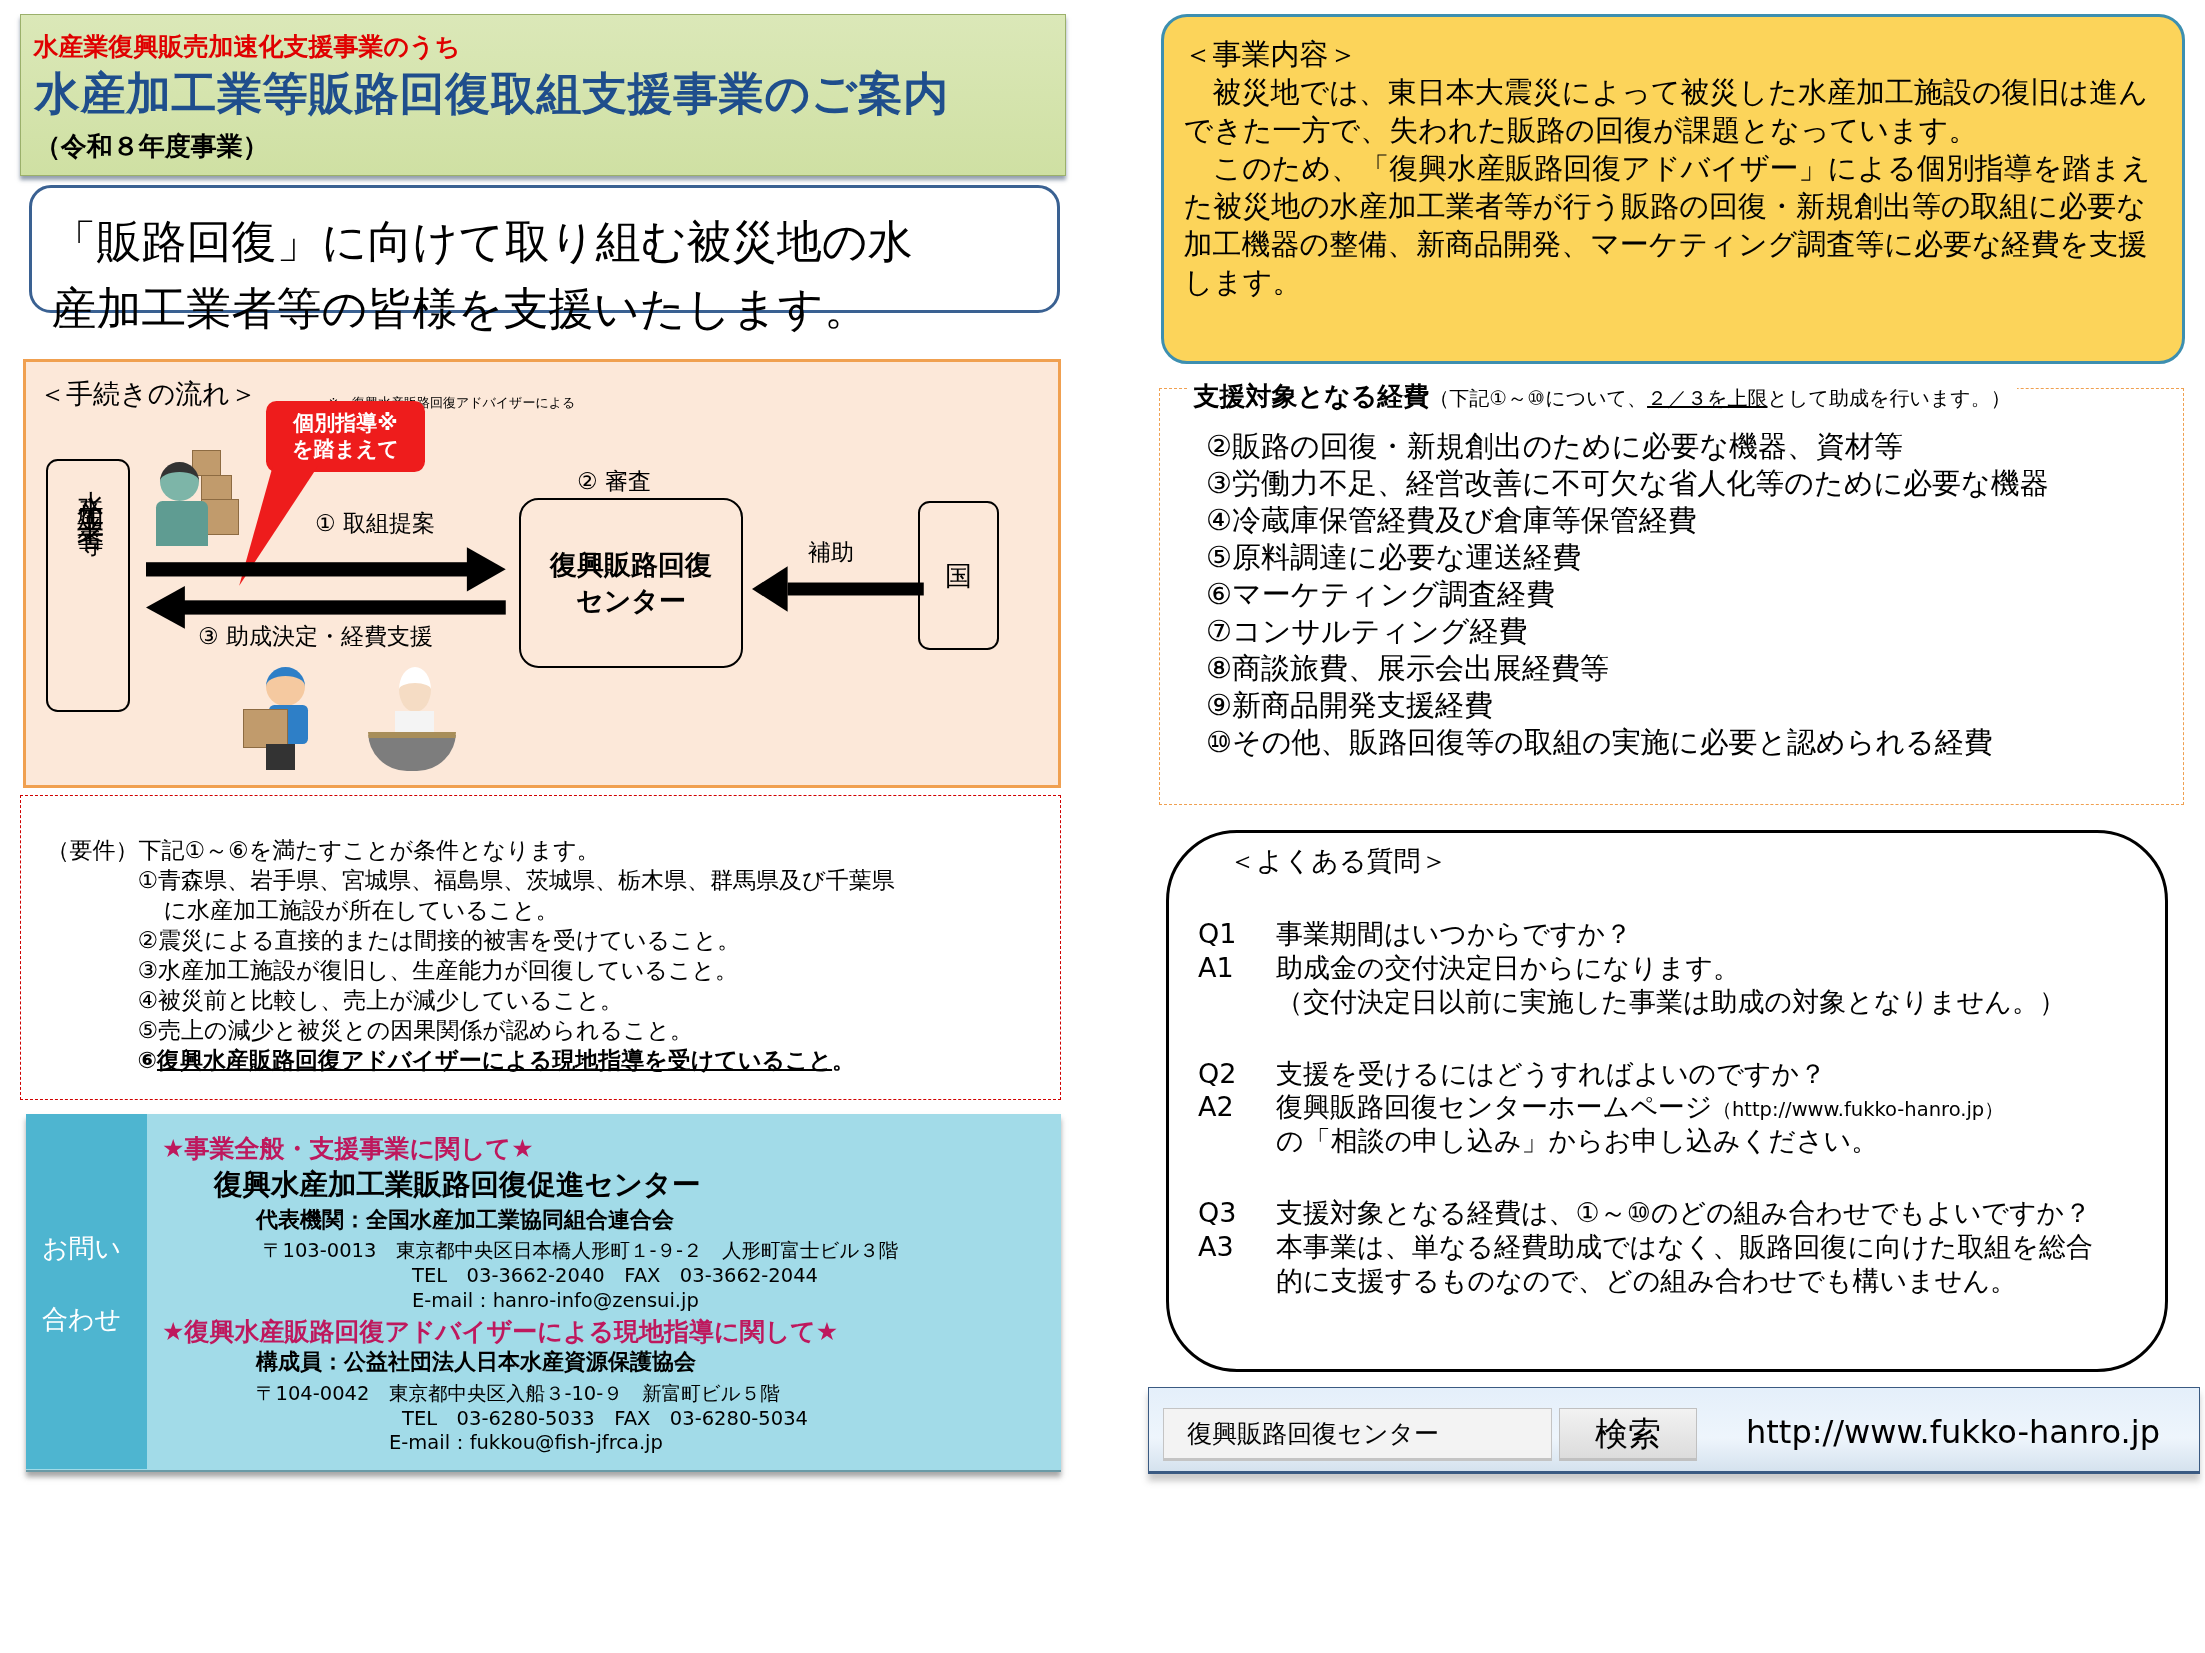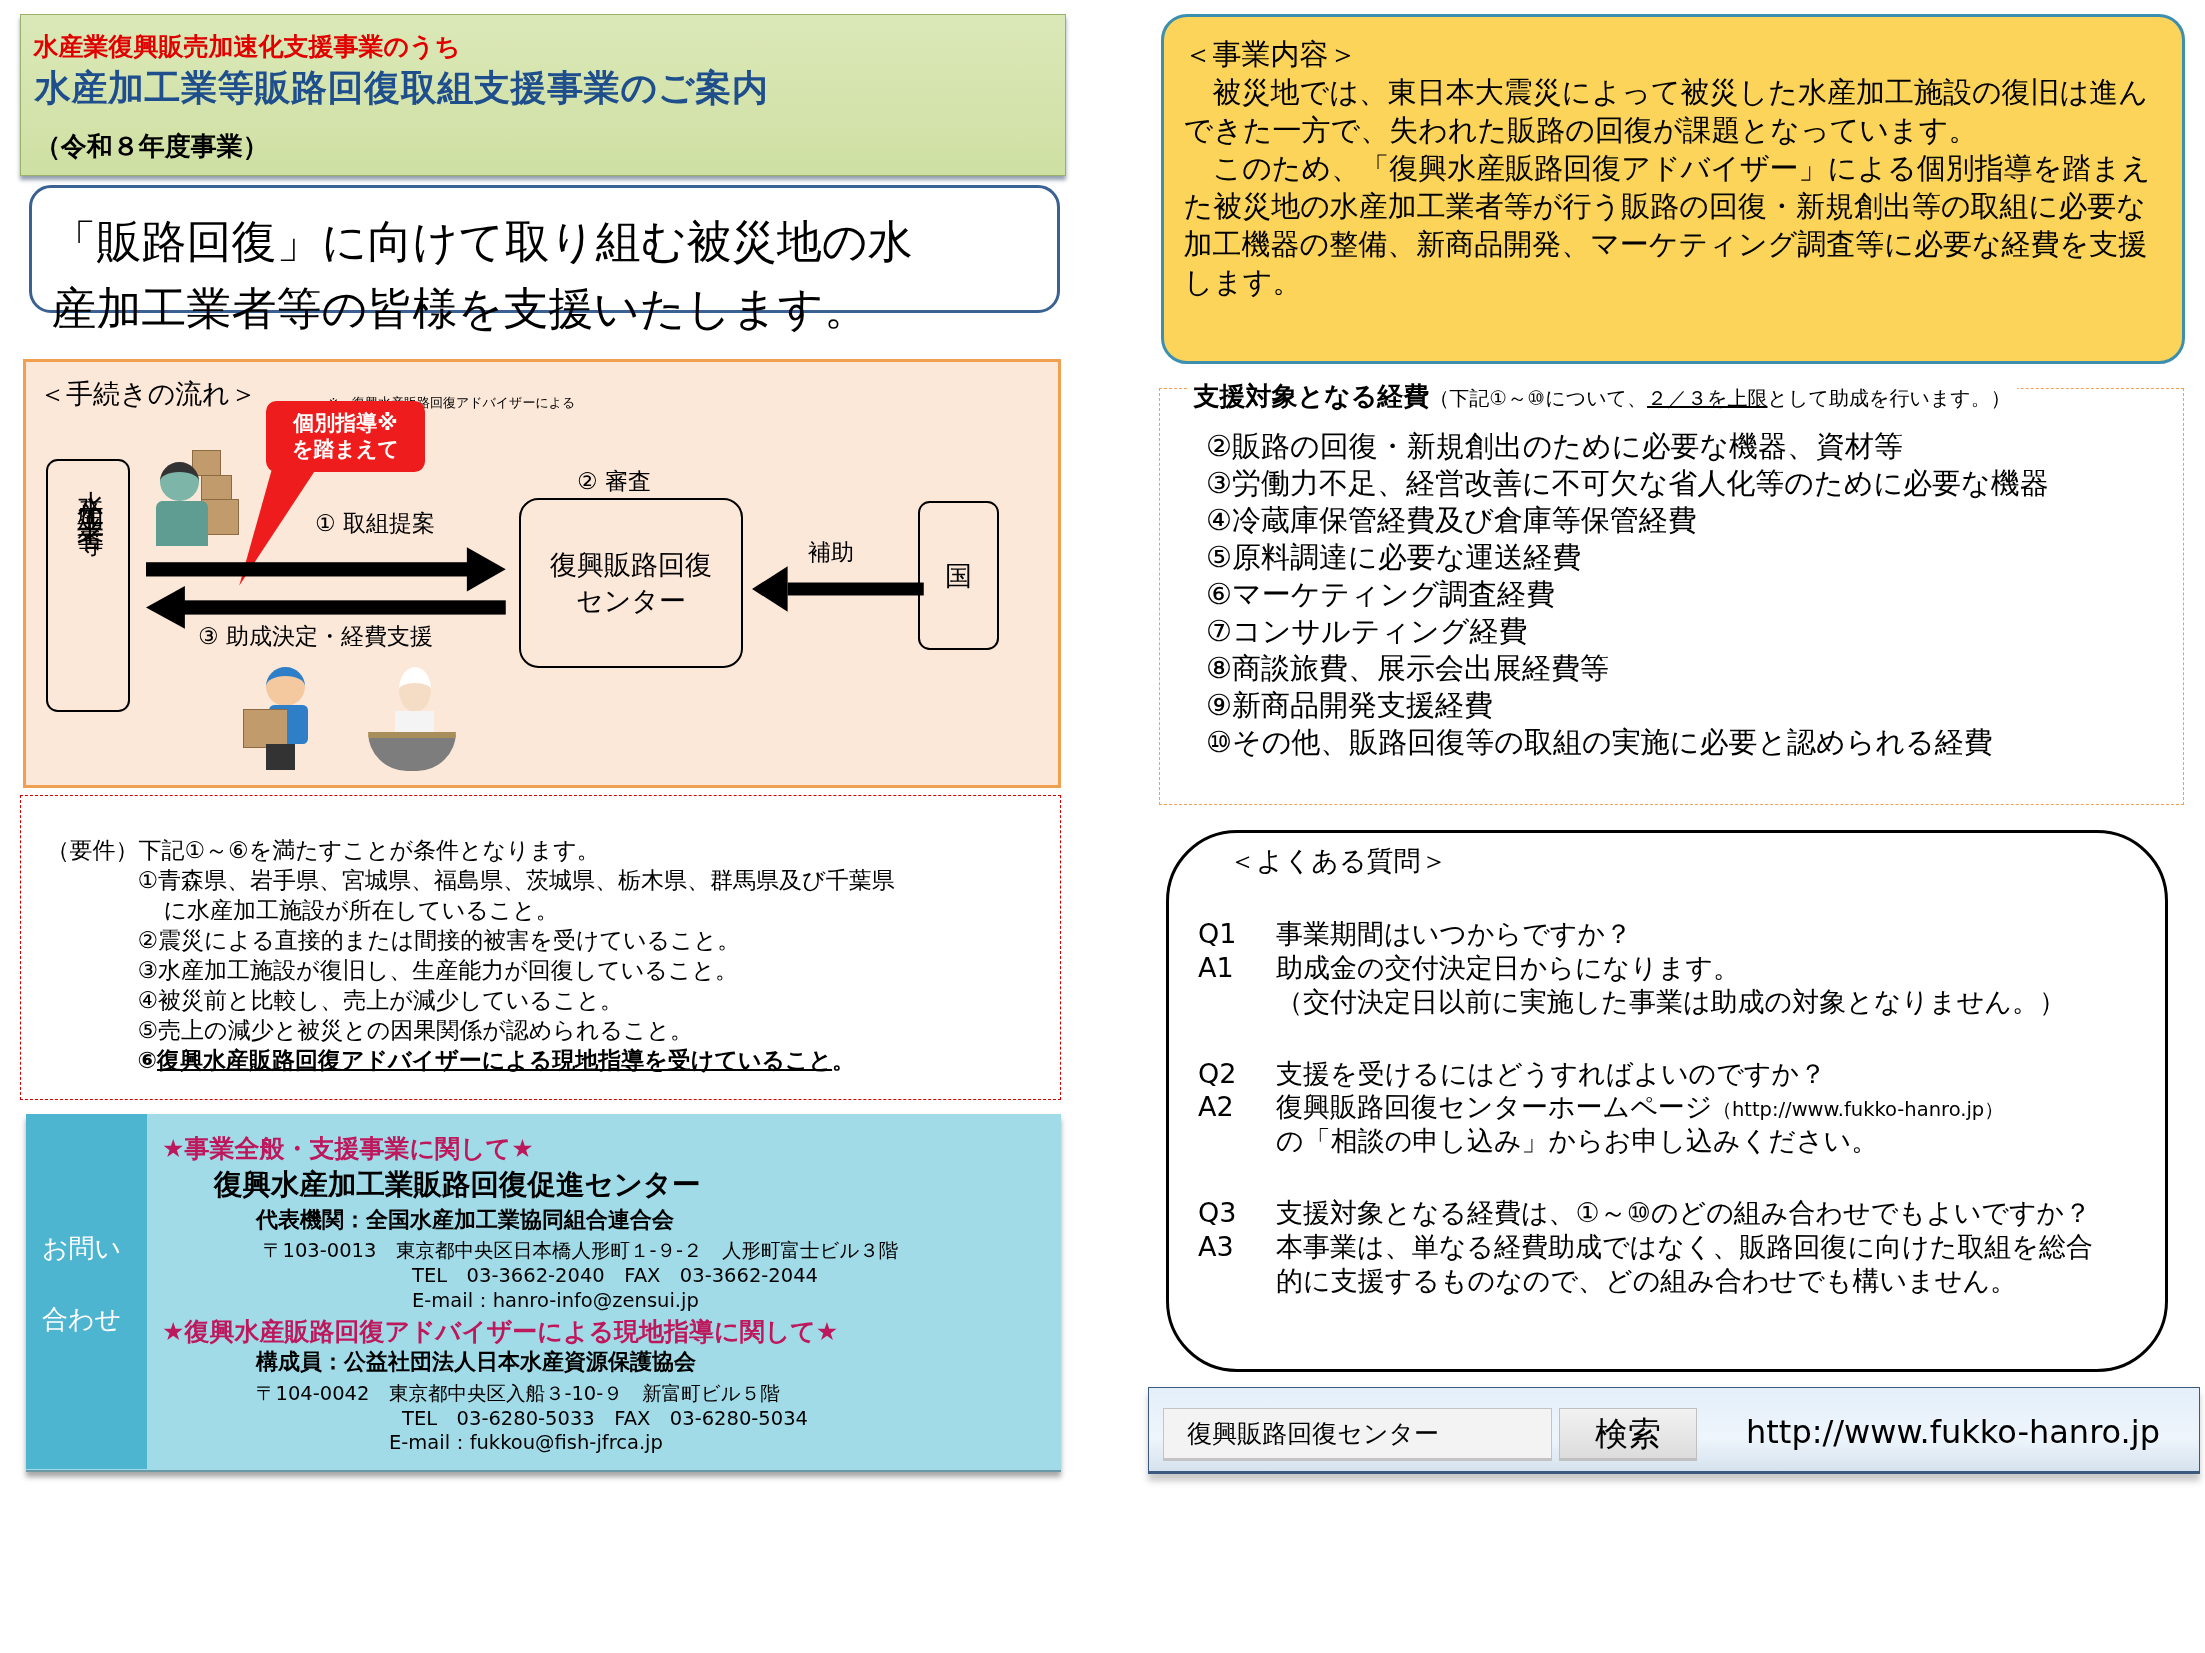--- a/index.html
+++ b/index.html
@@ -5,21 +5,21 @@
   * { box-sizing: border-box; margin: 0; padding: 0; }
   html, body { width: 2205px; height: 1654px; background: #ffffff; overflow: hidden; }
   body { position: relative; font-family: "DejaVu Sans", "Liberation Sans", sans-serif; color: #000; }
   .abs { position: absolute; }
 
   
   #title-box { left: 19.5px; top: 14.3px; width: 1046px; height: 162px;
     background: linear-gradient(#dbe8b8, #cfe0a3);
     border: 1.9px solid #9bb06b; box-shadow: 0 3.9px 3.9px rgba(60,80,110,0.55); }
   #title-sub { left: 13px; top: 14.3px; font-size: 25px; color: #e00000; font-weight: bold; }
-  #title-main { left: 14.3px; top: 49px; font-size: 36px; color: #1f4e8c; font-weight: bold; letter-spacing: 0.6px; white-space: nowrap; }
+  #title-main { left: 14.3px; top: 49px; font-size: 45px; color: #1f4e8c; font-weight: bold; letter-spacing: 0.6px; white-space: nowrap; }
   #title-year { left: 14.3px; top: 114px; font-size: 26px; font-weight: bold; }
 
   
   #slogan-box { left: 29px; top: 185px; width: 1031px; height: 128px;
     border: 3.2px solid #3a6192; border-radius: 22px; background: #fff; }
   #slogan-text { left: 19.5px; top: 19.5px; font-size: 45px; line-height: 67px; width: 973px; }
 
   
   #flow-box { left: 23px; top: 359px; width: 1038px; height: 429px;
     background: #fce8d9; border: 3.2px solid #f0a050; }
@@ -134,21 +134,21 @@
   </svg>
   <svg class="abs" style="left:120px; top:224px;" width="363" height="52" viewBox="0 0 560 80">
     <rect x="55" y="22" width="500" height="22" fill="#000"></rect>
     <polygon points="60,0 0,33 60,66" fill="#000"></polygon>
   </svg>
   <svg class="abs" style="left:726px; top:201px;" width="175" height="52" viewBox="0 0 270 80">
     <rect x="55" y="30" width="210" height="20" fill="#000"></rect>
     <polygon points="55,5 0,40 55,75" fill="#000"></polygon>
   </svg>
 
-  <div class="abs center-box" style="left:493px; top:136px; width:224px; height:170px;">
+  <div class="abs center-box" style="left:493px; top:136px; width:224px; height:170px;font-weight:bold;">
     <div>復興販路回復</div>
     <div>センター</div>
   </div>
 
   <div class="abs vert-box" style="left:892px; top:139px; width:81px; height:149px; display:flex; align-items:center; justify-content:center; font-size:27px;">
     <span>国</span>
   </div>
 
   <div class="abs" style="left:214px; top:305px; width:84px; height:104px;">
     <div class="abs person-head" style="left:26px; top:0; width:39px; height:39px; background:#f5c9a0; border-top:9px solid #2e7fc7;"></div>

